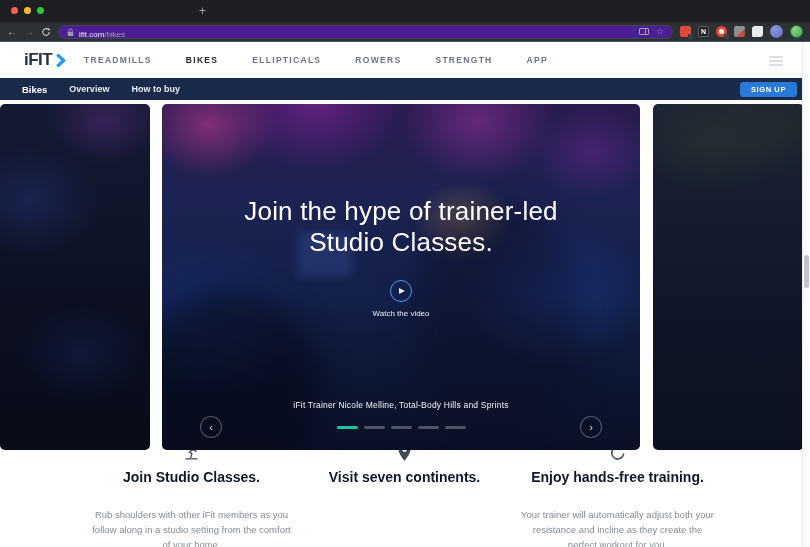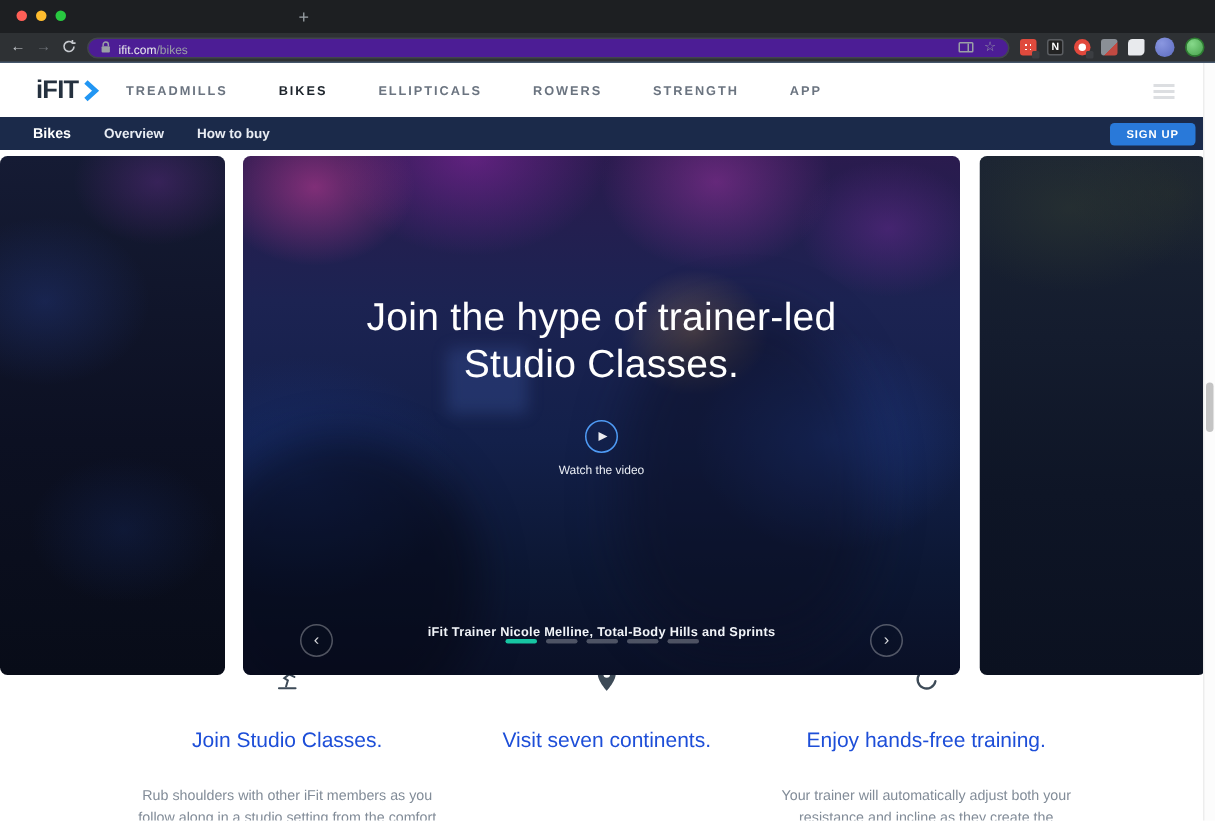--- a/index.html
+++ b/index.html
@@ -112,40 +112,40 @@
     border-radius:50% 50% 40% 40%; background:rgba(10,14,34,0.45); filter:blur(16px); }
   .headline { position:relative; margin-top:92px; font-size:26px; line-height:31px;
     font-weight:500; color:#fff; letter-spacing:0.2px; }
   .play-btn { position:relative; margin:22px auto 0; width:22px; height:22px;
     border-radius:50%; border:1px solid #4f9bf5; background:rgba(20,40,90,0.25);
     display:flex; align-items:center; justify-content:center; }
   .play-tri { width:0; height:0; border-left:6px solid rgba(255,255,255,0.92);
     border-top:3.5px solid transparent; border-bottom:3.5px solid transparent;
     margin-left:2px; }
   .watch-label { position:relative; margin-top:7px; font-size:8px; color:#e9edf4; }
-  .hero-caption { position:absolute; left:0; bottom:24px; width:100%;
-    font-size:8.5px; font-weight:bold; color:#f1f4f8; letter-spacing:0.2px; }
+  .hero-caption { position:absolute; left:0; bottom:40px; width:100%;
+    font-size:8.5px; font-weight:normal; color:#f1f4f8; letter-spacing:0.2px; }
   .indicators { position:absolute; left:0; bottom:21px; width:100%; display:flex;
     justify-content:center; gap:6px; }
   .indicators span { width:21px; height:3px; border-radius:1.5px;
     background:rgba(255,255,255,0.28); }
   .indicators span.active { background:#17c6a3; }
   .arrow-btn { position:absolute; bottom:12px; width:22px; height:22px;
     border-radius:50%; border:1px solid rgba(255,255,255,0.3);
     background:rgba(8,14,30,0.25); color:rgba(255,255,255,0.85); font-size:11px;
     line-height:20px; text-align:center; }
   .arrow-prev { left:38px; }
   .arrow-next { right:38px; }
 
   
   .features { width:640px; margin:26px auto 0; display:flex; }
   .feature { width:213px; text-align:center; padding:0 6px; }
   .feature-icon { height:20px; display:flex; align-items:flex-end;
     justify-content:center; }
-  .feature-title { margin-top:23px; font-size:14px; color:#1d4ed8; font-weight:400; }
+  .feature-title { margin-top:7px; font-size:14px; color:#0f172a; font-weight:700; }
   .feature-body { margin:22px auto 0; font-size:9.5px; line-height:1.6; color:#828c98;
     max-width:205px; }
 
   
   .scroll-track { position:absolute; right:0; top:42px; bottom:0; width:8px;
     border-left:1px solid #ededed; background:#fcfcfc; }
   .scroll-thumb { position:absolute; right:1px; top:213px; width:5px; height:33px;
     border-radius:3px; background:#c4c4c4; }
 </style>
 </head>

